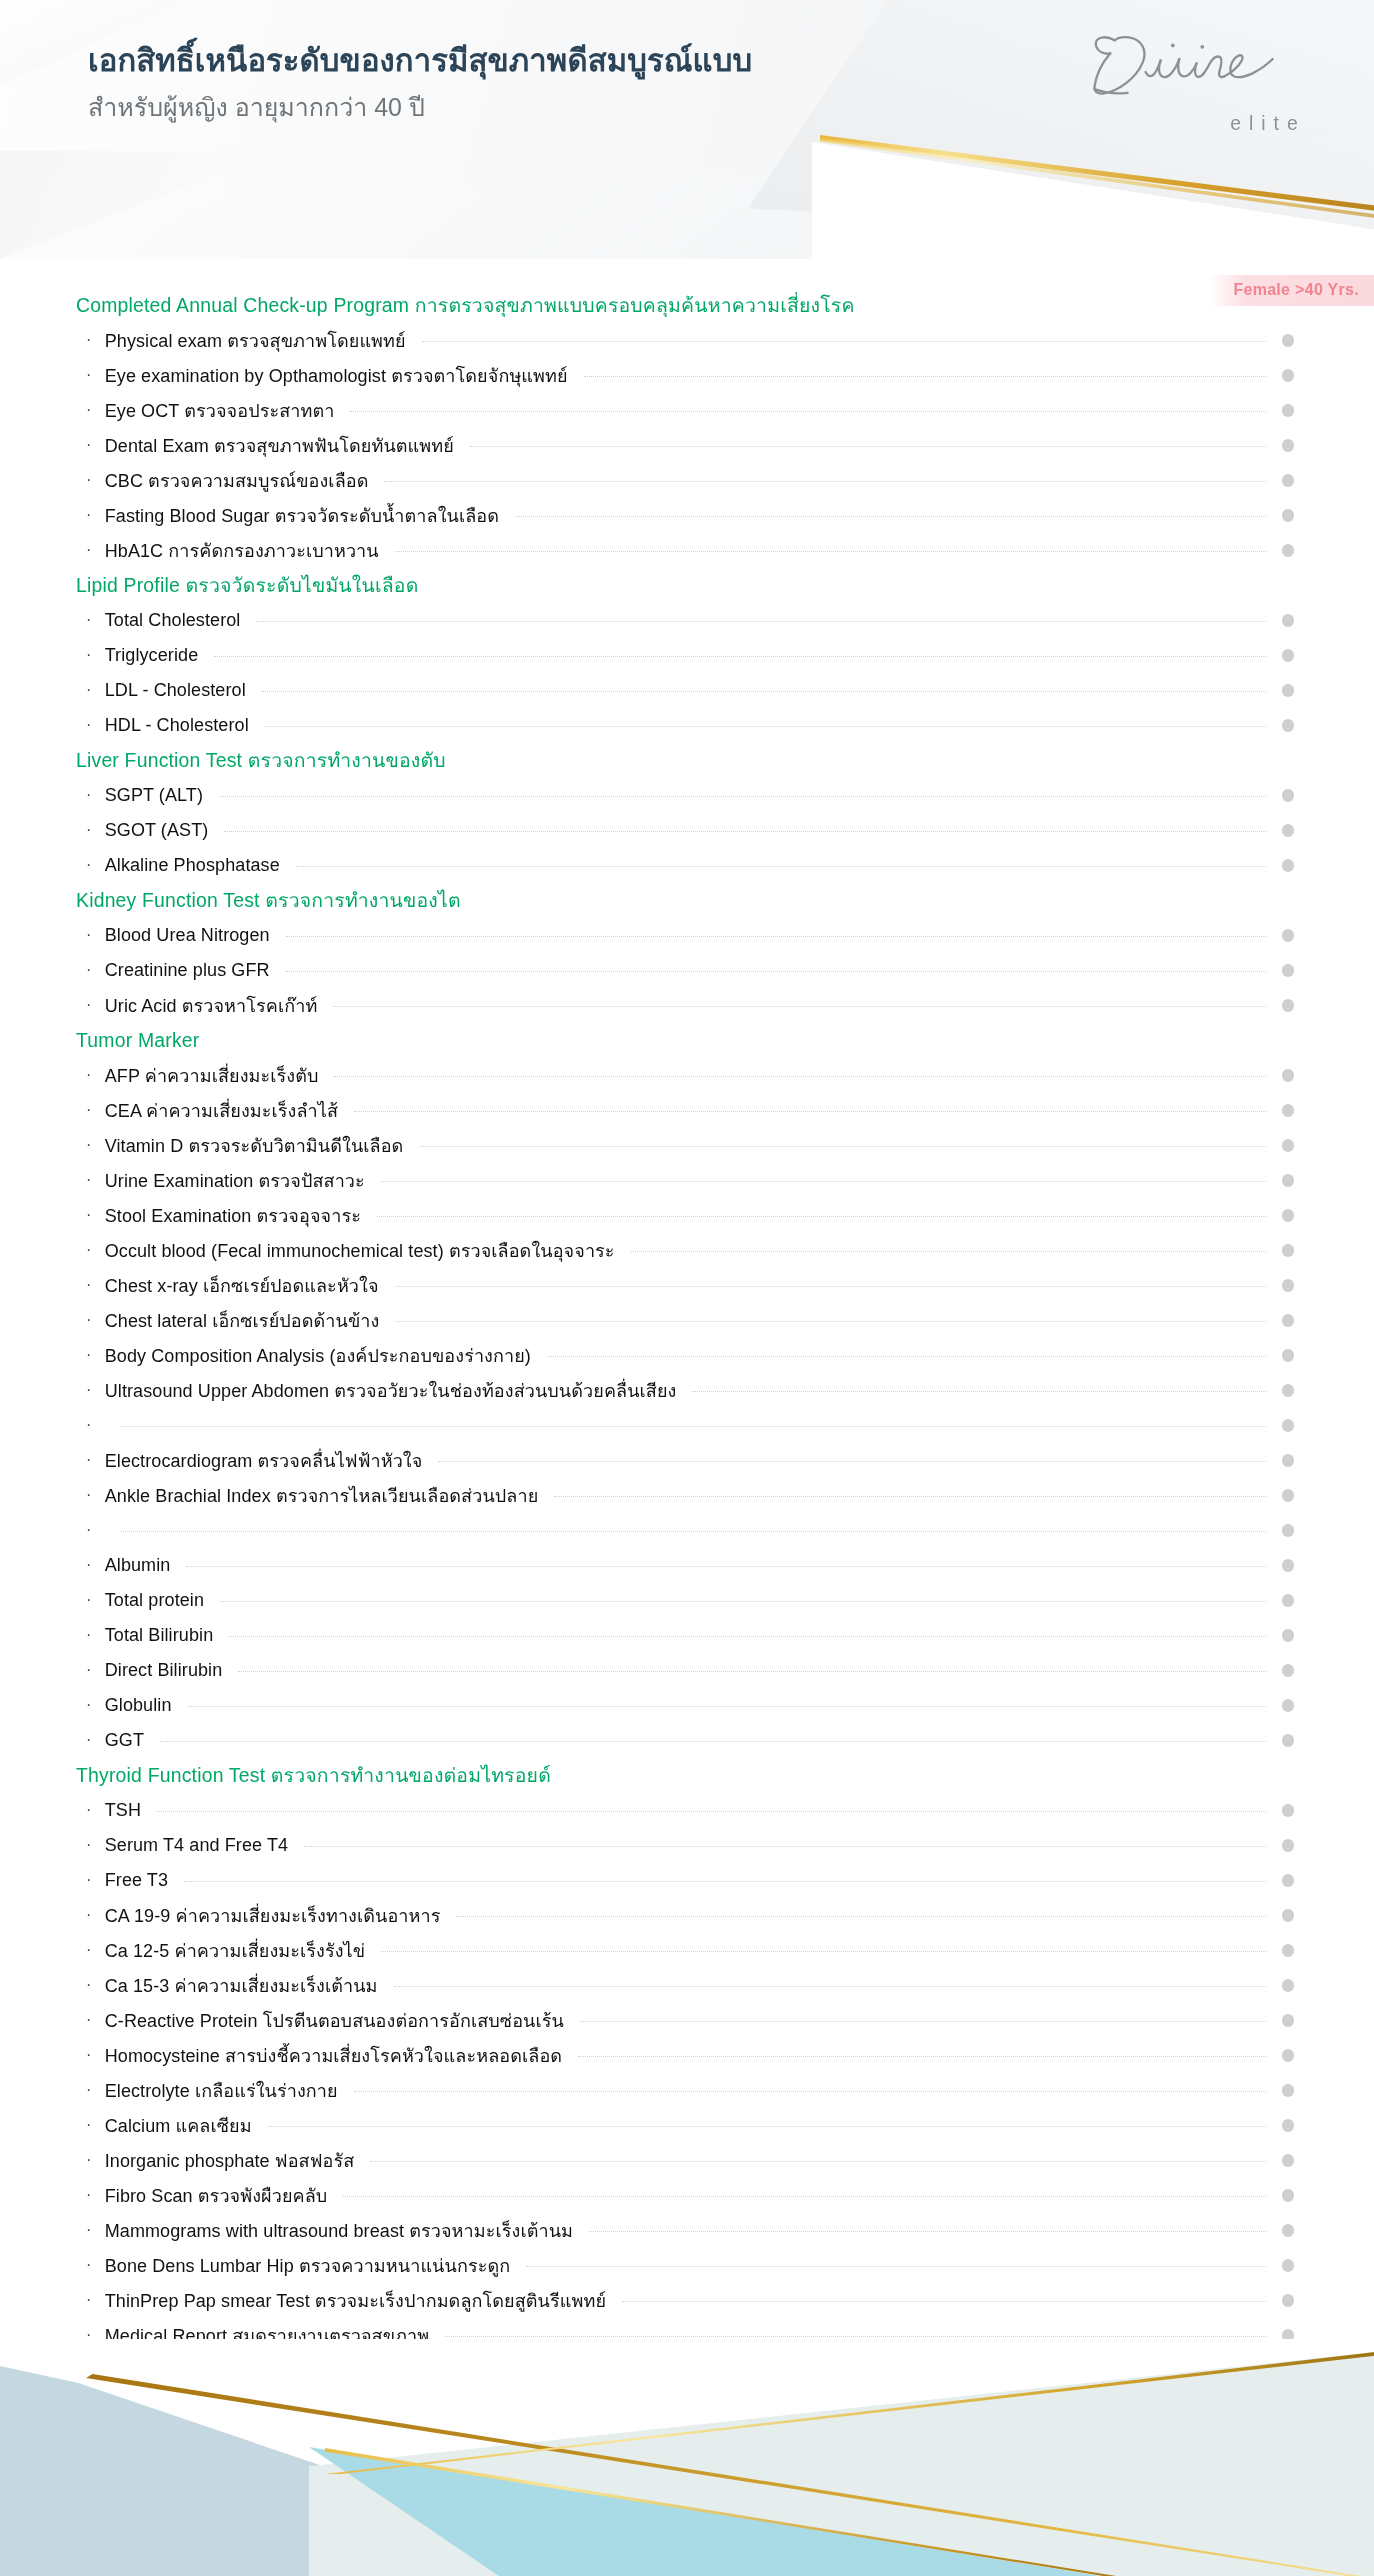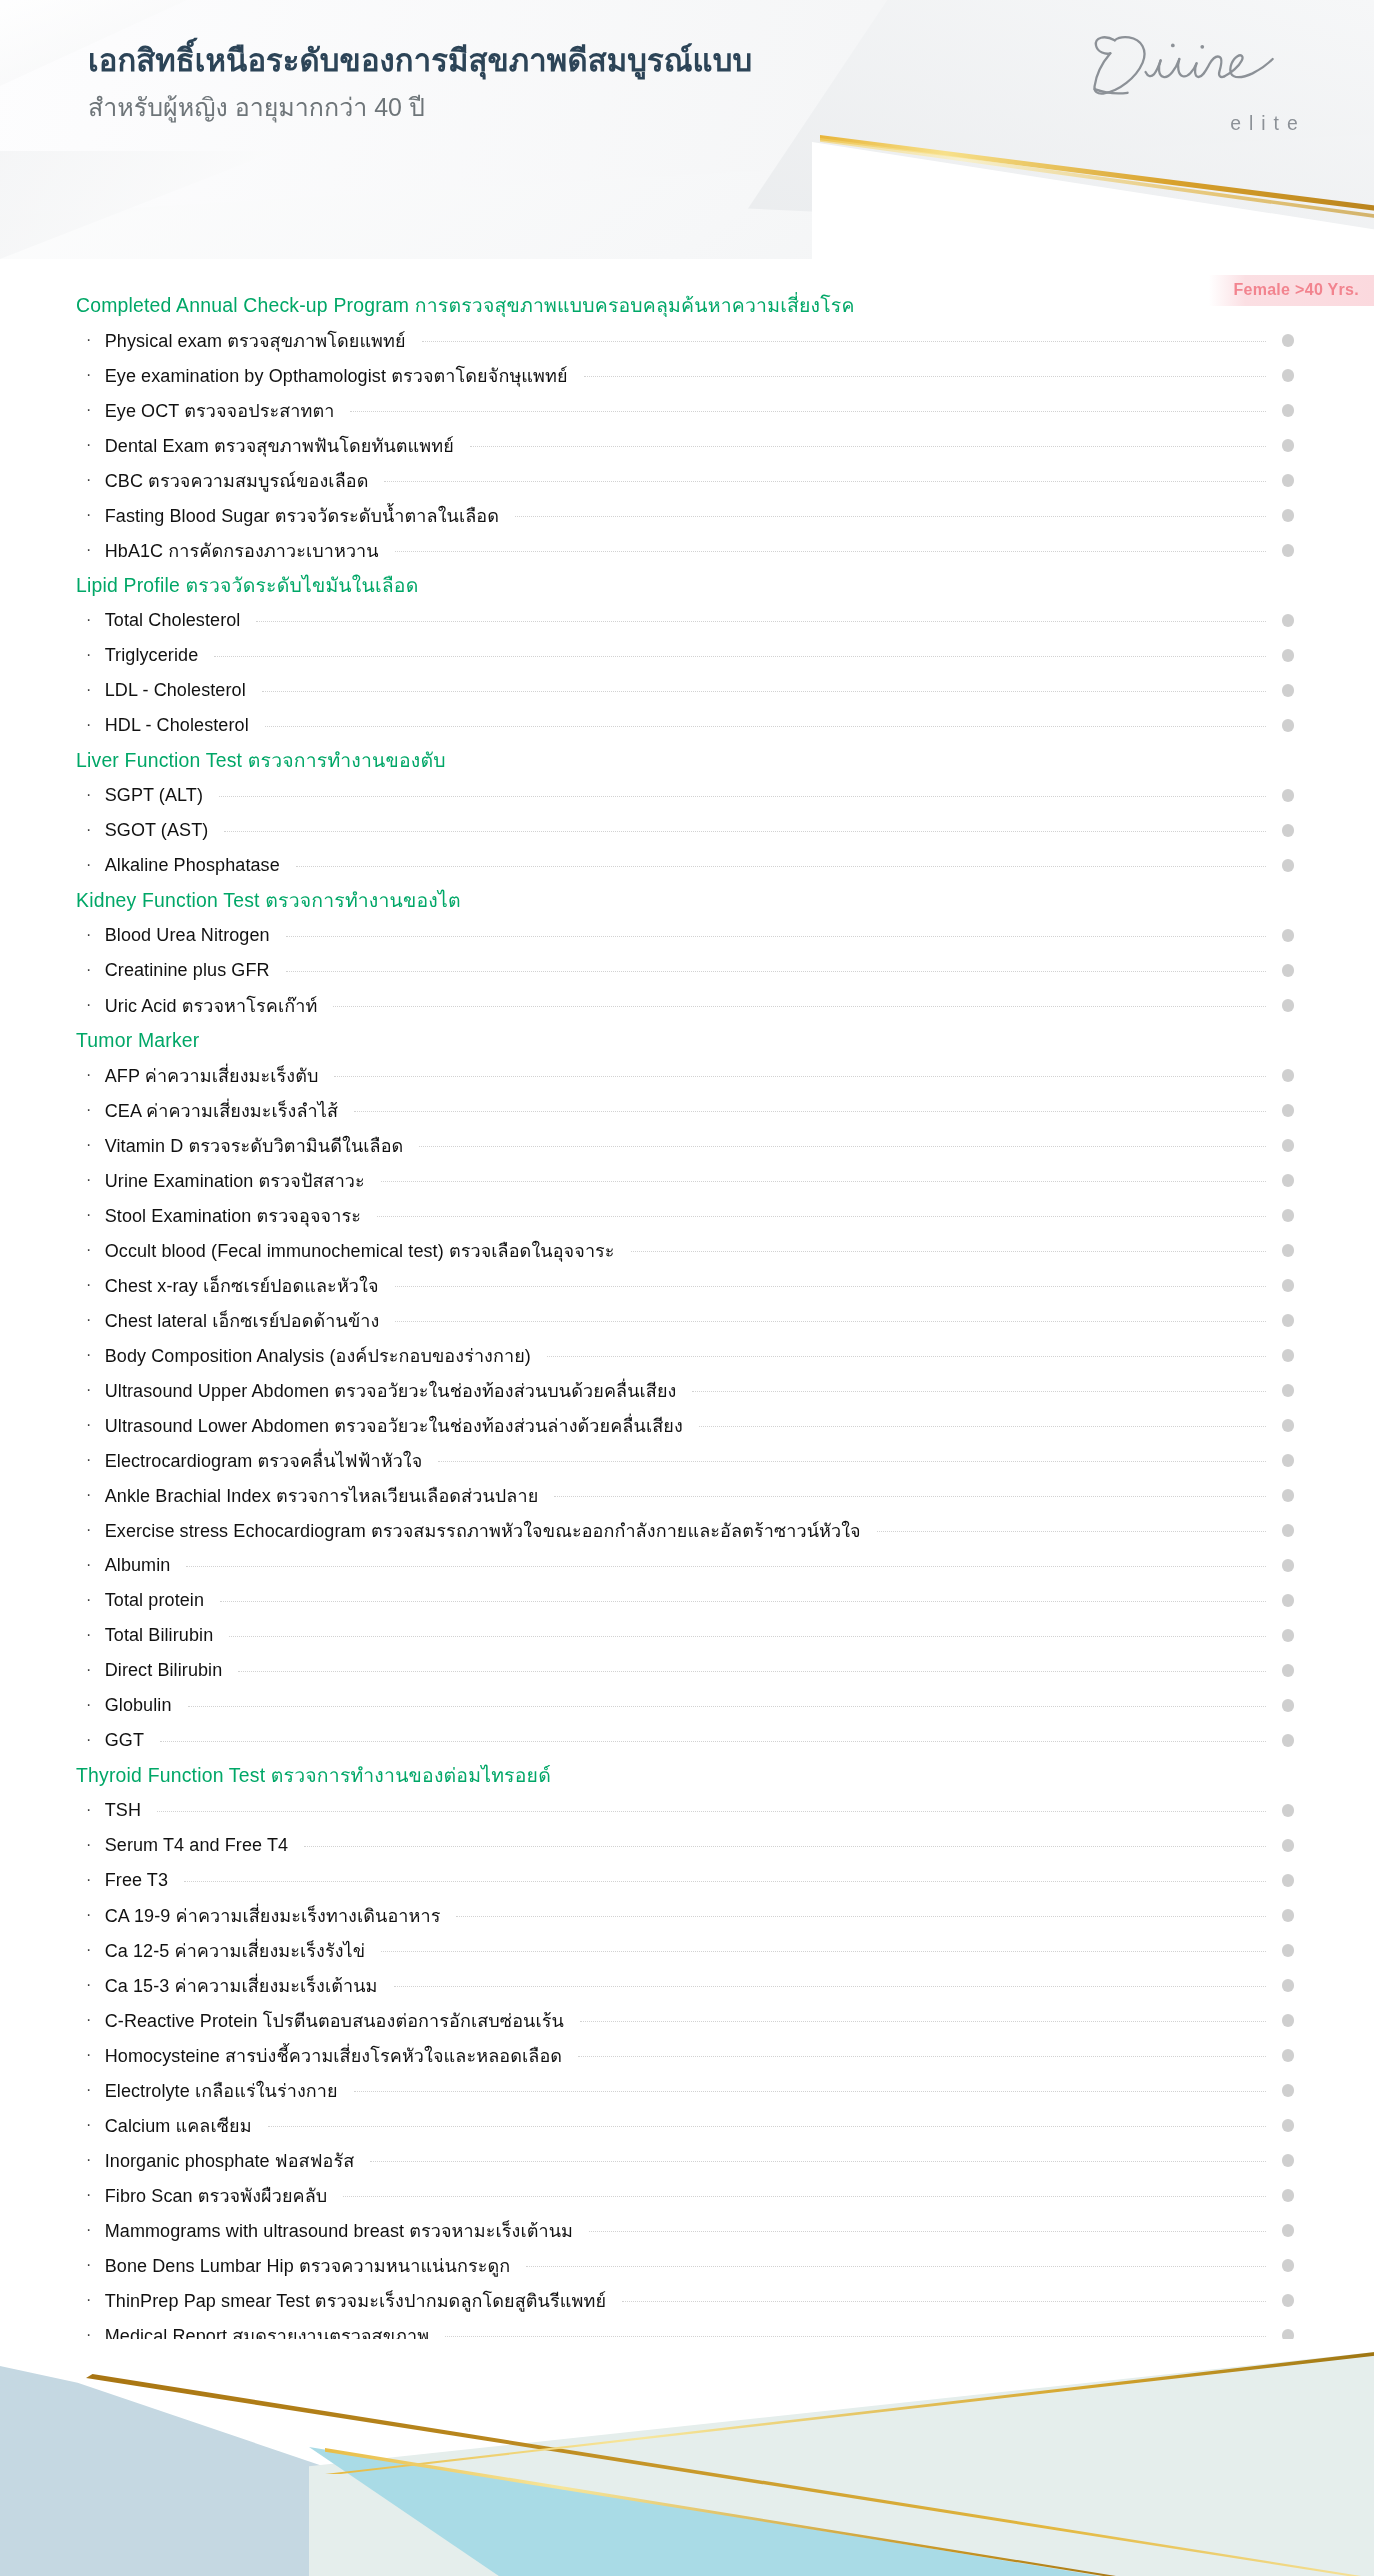--- a/index.html
+++ b/index.html
@@ -475,39 +475,37 @@
         <span class="dot"></span>
       </div>
       <div class="row">
         <span class="bullet">·</span>
         <span class="row-label">Ultrasound Upper Abdomen ตรวจอวัยวะในช่องท้องส่วนบนด้วยคลื่นเสียง</span>
         <span class="leader"></span>
         <span class="dot"></span>
       </div>
       <div class="row">
         <span class="bullet">·</span>
-        <span class="row-label">Ultrasound Lower Abdomen ตรวจอวัยวะในช่องท้องส่วนล่างด้วยคลื่นเสียง</span>
         <span class="leader"></span>
         <span class="dot"></span>
       </div>
       <div class="row">
         <span class="bullet">·</span>
         <span class="row-label">Electrocardiogram ตรวจคลื่นไฟฟ้าหัวใจ</span>
         <span class="leader"></span>
         <span class="dot"></span>
       </div>
       <div class="row">
         <span class="bullet">·</span>
         <span class="row-label">Ankle Brachial Index ตรวจการไหลเวียนเลือดส่วนปลาย</span>
         <span class="leader"></span>
         <span class="dot"></span>
       </div>
       <div class="row">
         <span class="bullet">·</span>
-        <span class="row-label">Exercise stress Echocardiogram ตรวจสมรรถภาพหัวใจขณะออกกำลังกายและอัลตร้าซาวน์หัวใจ</span>
         <span class="leader"></span>
         <span class="dot"></span>
       </div>
       <div class="row">
         <span class="bullet">·</span>
         <span class="row-label">Albumin</span>
         <span class="leader"></span>
         <span class="dot"></span>
       </div>
       <div class="row">

